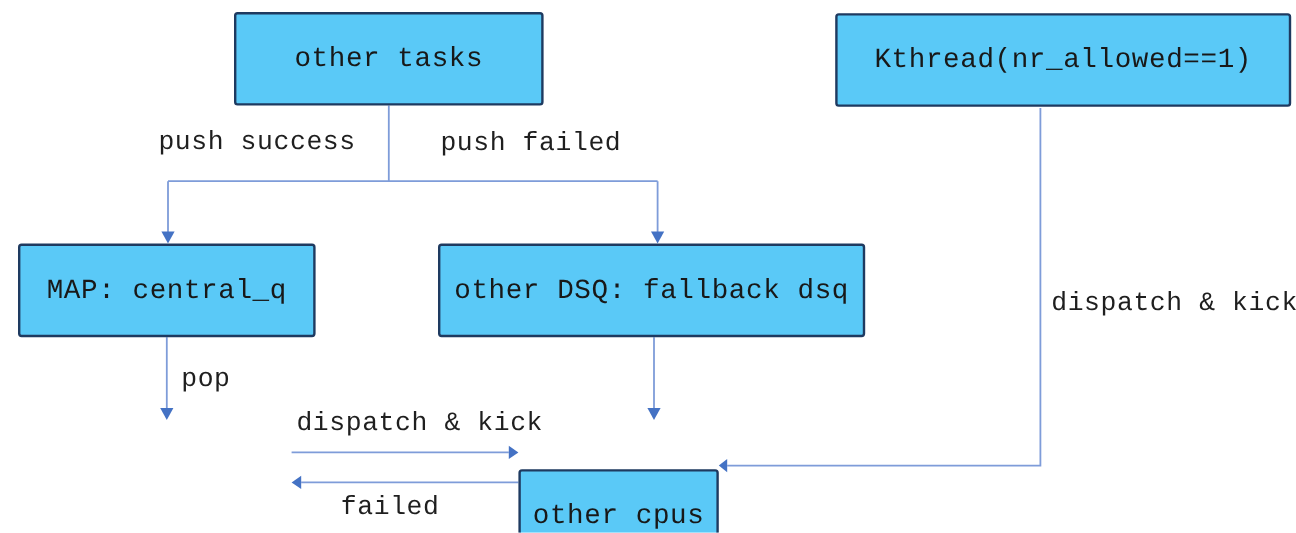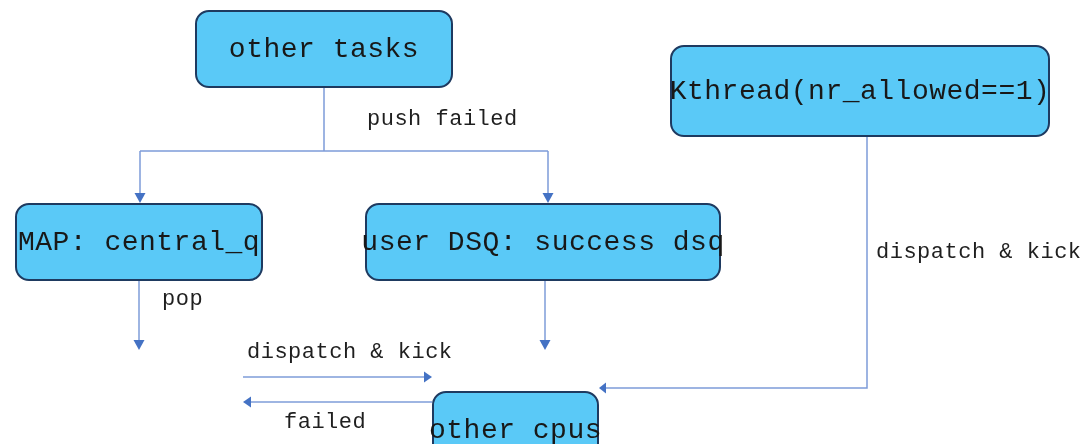--- a/index.html
+++ b/index.html
@@ -13,31 +13,31 @@
     width: 1080px;
     height: 444px;
     background: #ffffff;
     overflow: hidden;
   }
   .node {
     position: absolute;
     box-sizing: border-box;
     background: #5ac9f7;
     border: 2px solid #1e3a60;
-    border-radius: 14px;
+    border-radius: 3px;
     display: flex;
     align-items: center;
     justify-content: center;
-    font-size: 28px;
+    font-size: 23px;
     color: #181818;
     white-space: nowrap;
     letter-spacing: 0.5px;
   }
   #node-other-tasks   { left: 195px; top: 10px;  width: 258px; height: 78px; }
-  #node-kthread       { left: 670px; top: 11px;  width: 380px; height: 92px; margin-top: 34px; }
+  #node-kthread       { left: 696px; top: 11px;  width: 380px; height: 78px; }
   #node-map-central-q { left: 15px;  top: 203px; width: 248px; height: 78px; }
   #node-user-dsq      { left: 365px; top: 203px; width: 356px; height: 78px; }
   #node-central-cpu   { left: 34px;  top: 350px; width: 209px; height: 78px; }
   #node-other-cpus    { left: 432px; top: 361px; width: 167px; height: 78px; margin-top: 30px; }
 
   #edges-svg {
     position: absolute;
     left: 0; top: 0;
     width: 1080px;
     height: 444px;
@@ -53,21 +53,21 @@
   }
   .edge-label {
     position: absolute;
     font-size: 22px;
     color: #1f1f1f;
     white-space: nowrap;
     letter-spacing: 0.5px;
   }
   #label-push-success        { left: 132px; top: 106px; }
   #label-push-failed         { left: 367px; top: 107px; }
-  #label-pop                 { left: 151px; top: 287px; margin-left: 11px; }
+  #label-pop                 { left: 151px; top: 304px; }
   #label-dispatch            { left: 564px; top: 303px; }
   #label-dispatch-kick-bottom{ left: 247px; top: 340px; }
   #label-request             { left: 284px; top: 410px; }
   #label-dispatch-kick-right { left: 876px; top: 240px; }
 </style>
 </head>
 <body>
 
 <div id="canvas">
 
@@ -99,27 +99,28 @@
 
   <div class="node" id="node-kthread">
     <span>Kthread(nr_allowed==1)</span>
   </div>
 
   <div class="node" id="node-map-central-q">
     <span>MAP: central_q</span>
   </div>
 
   <div class="node" id="node-user-dsq">
-    <span>user DSQ: success dsq</span>
+    <span>other DSQ: fallback dsq</span>
   </div>
 
 
   <div class="node" id="node-other-cpus">
     <span>other cpus</span>
   </div>
 
+  <div class="edge-label" id="label-push-success">push success</div>
   <div class="edge-label" id="label-push-failed">push failed</div>
   <div class="edge-label" id="label-pop">pop</div>
   <div class="edge-label" id="label-dispatch-kick-bottom">dispatch &amp; kick</div>
   <div class="edge-label" id="label-request">failed</div>
   <div class="edge-label" id="label-dispatch-kick-right">dispatch &amp; kick</div>
 
 </div>
 
 </body></html>

